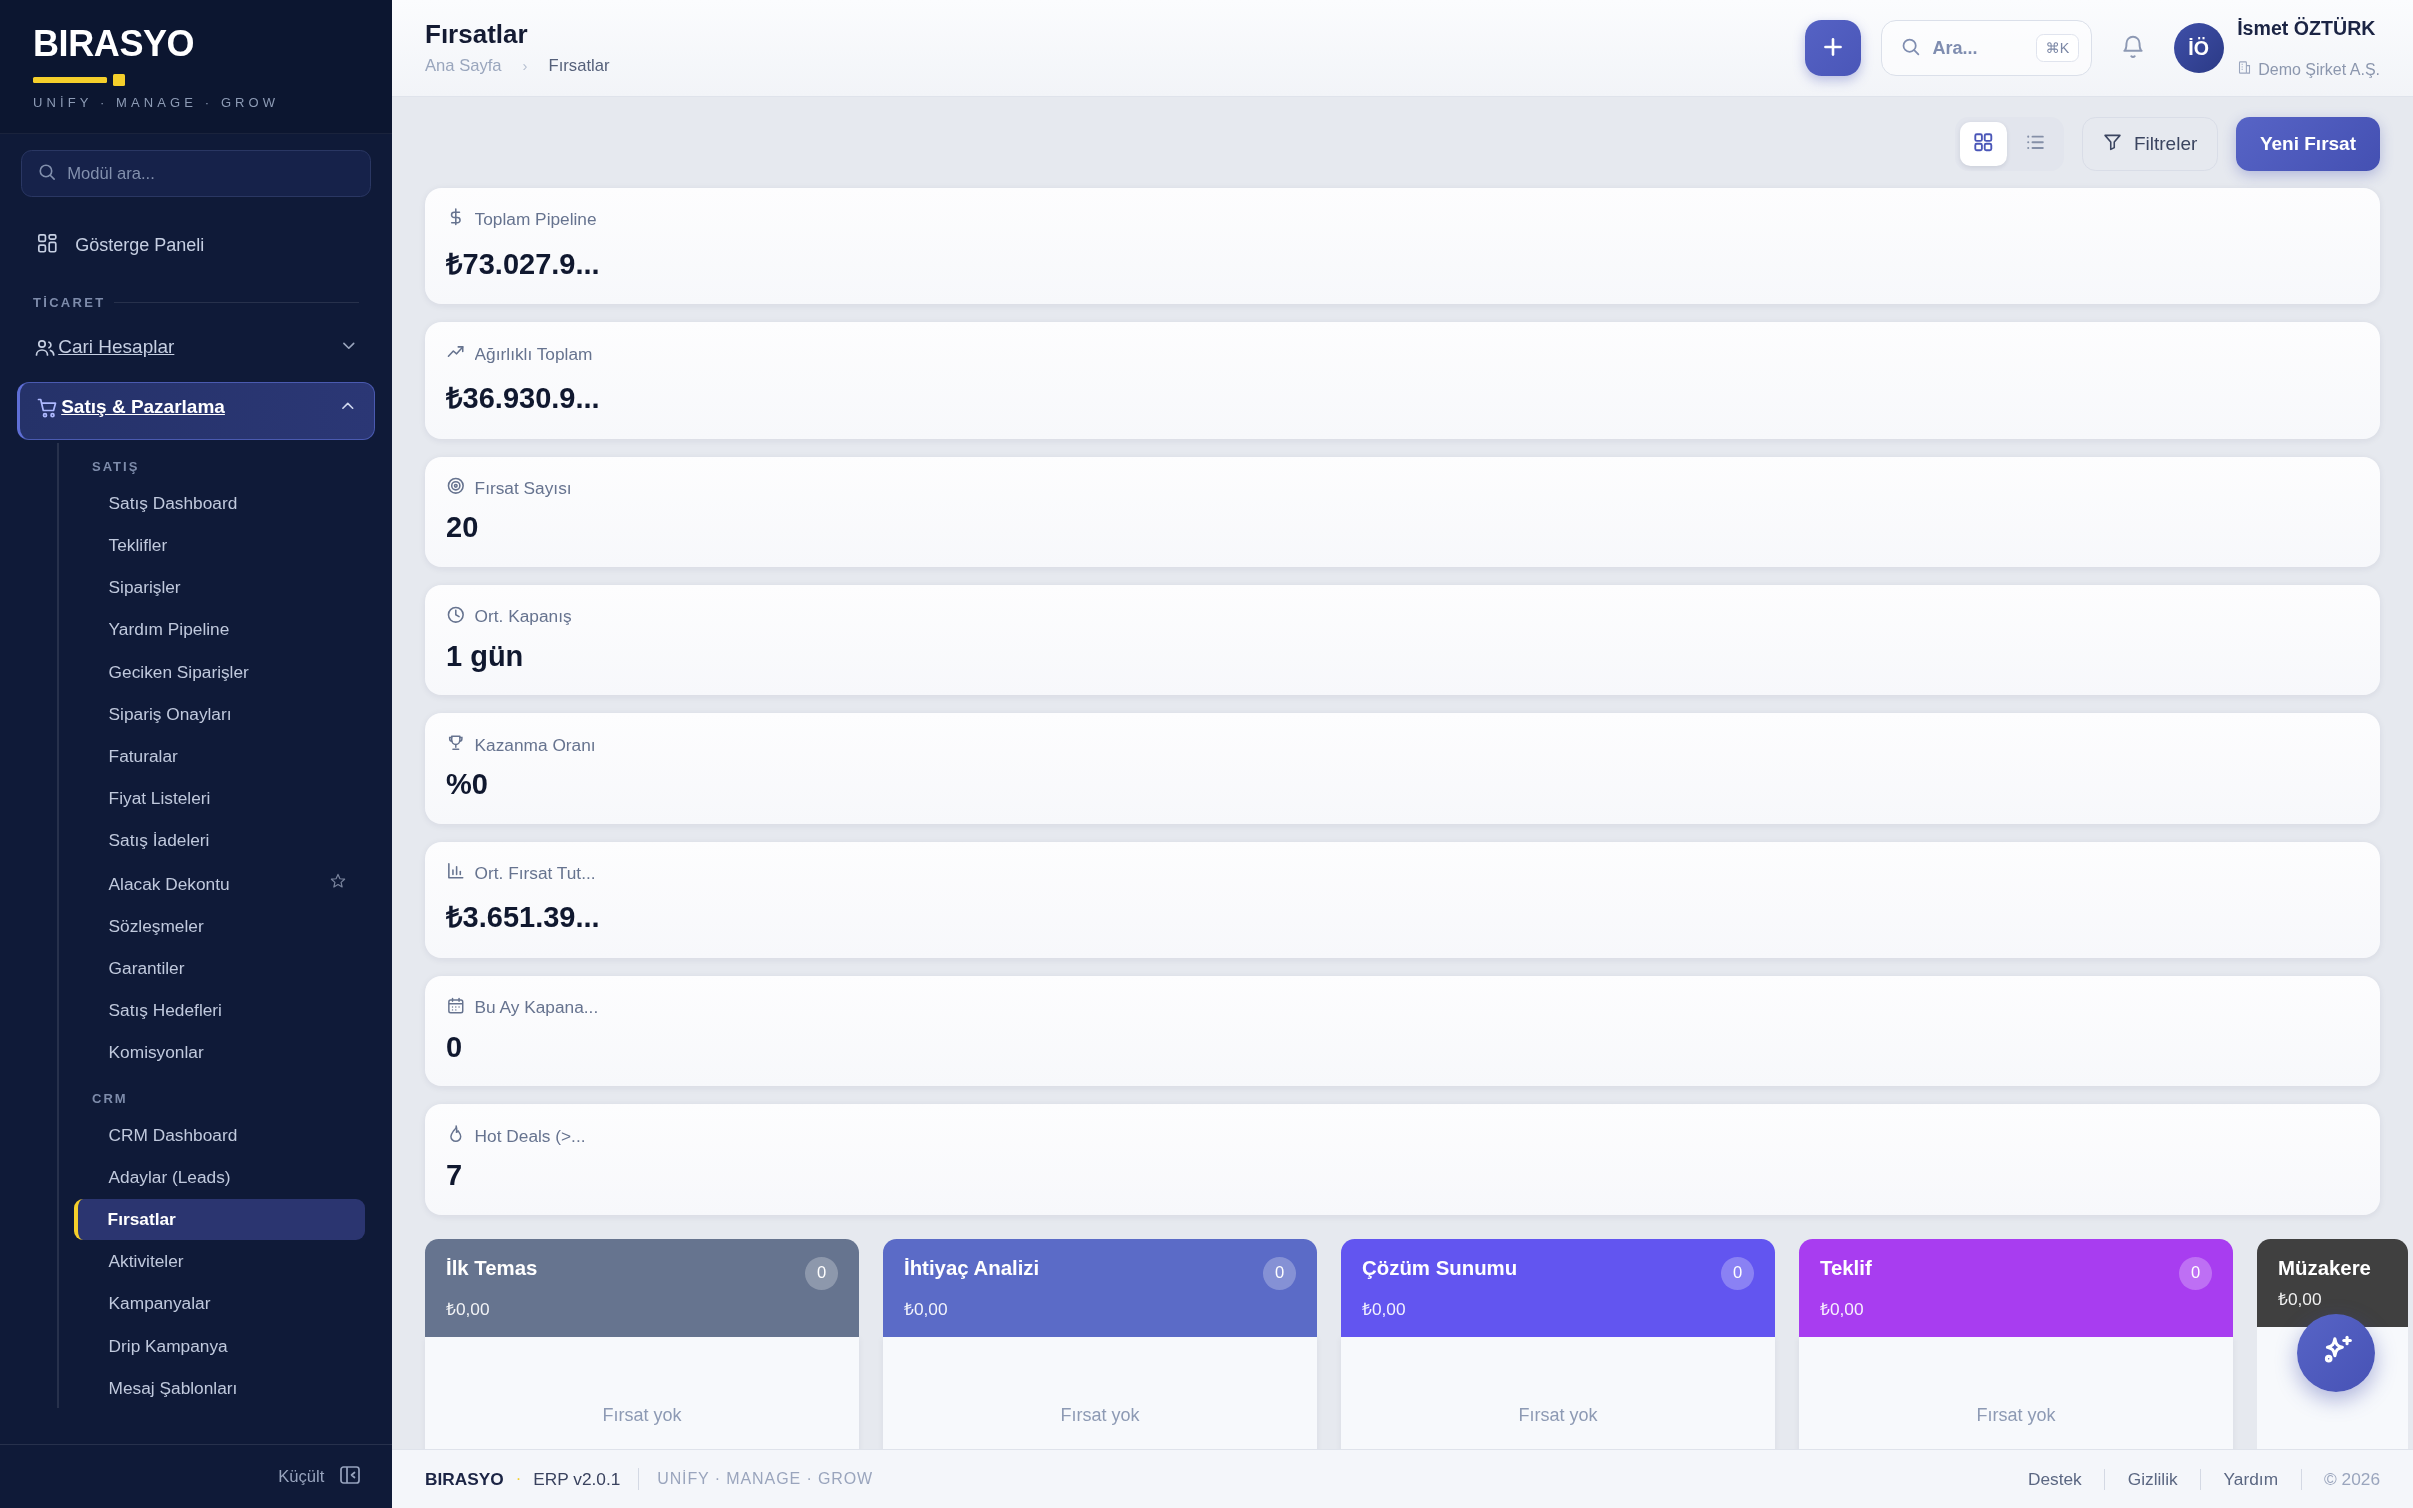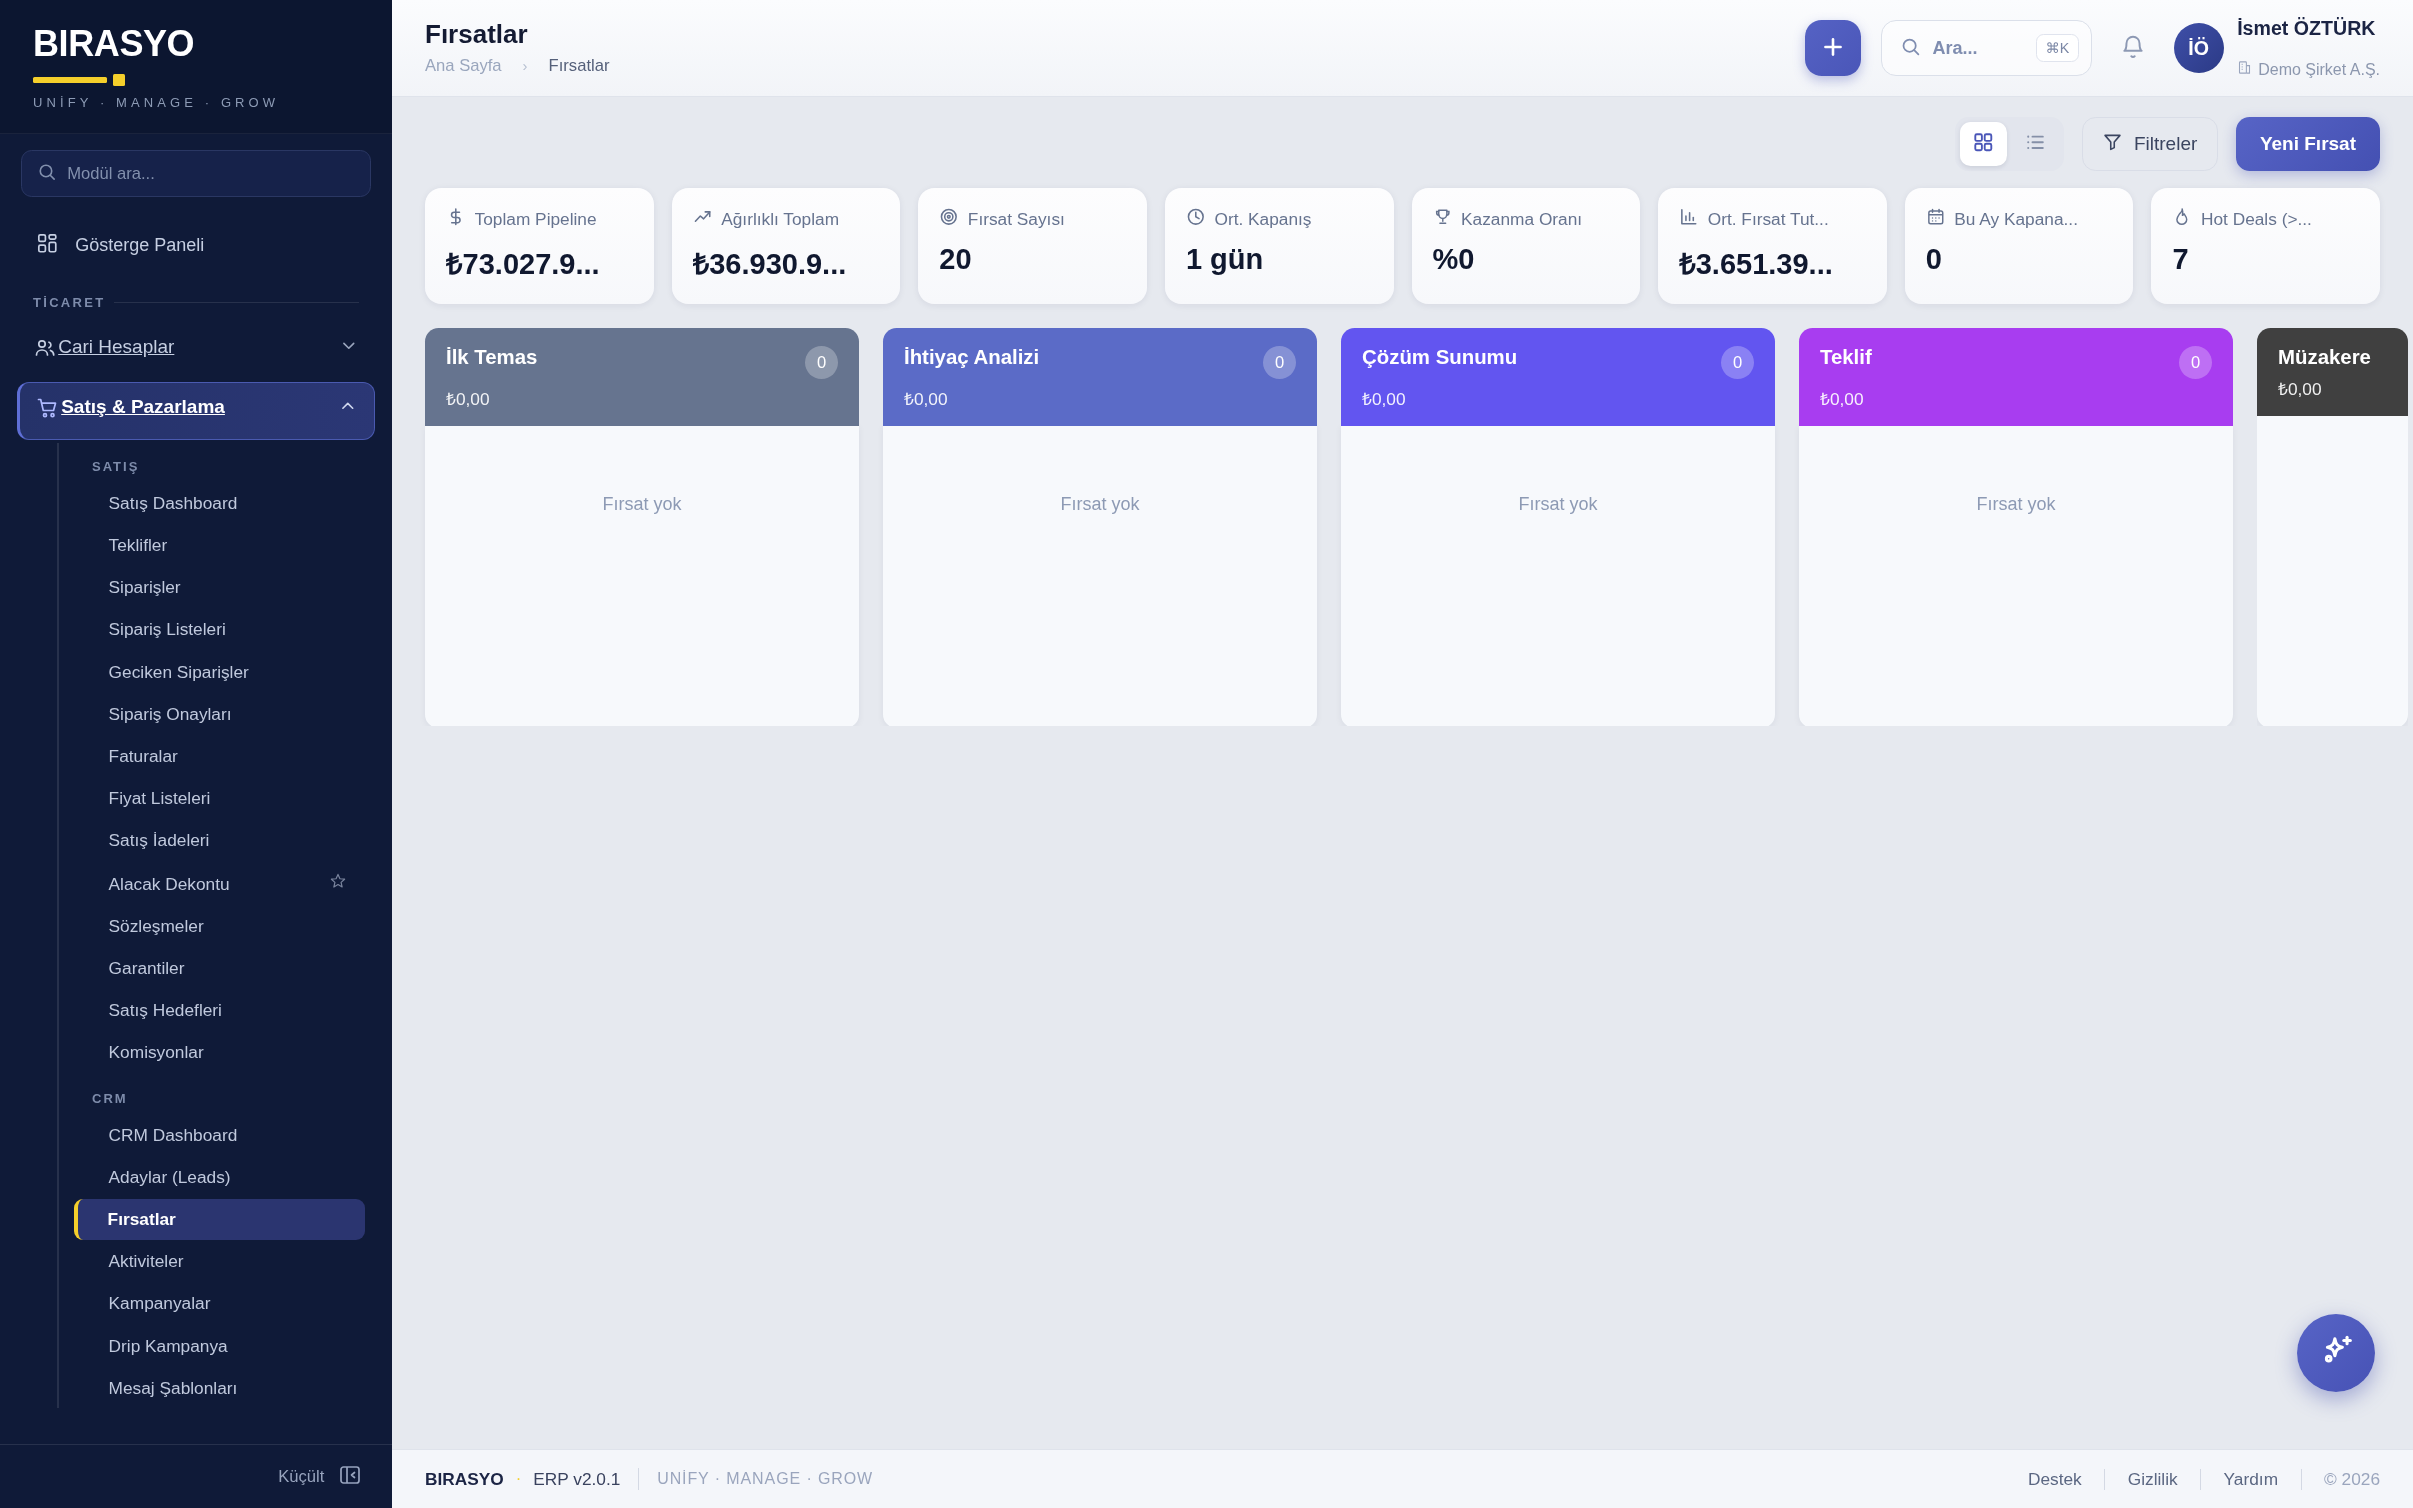--- a/index.html
+++ b/index.html
@@ -181,21 +181,21 @@
   }
   .primary-btn {
     height: 54px; padding: 0 24px; border-radius: 13.6px;
     background: linear-gradient(135deg,#5764c6 0%, #4450b2 100%);
     color: #fff; font-size: 19px; font-weight: 700;
     display: flex; align-items: center; cursor: pointer;
     box-shadow: 0 4.5px 13.6px rgba(68,80,178,.32);
   }
 
   
-  .kpis { display: flex; gap: 18px; padding: 6px 33px 0 33px; }
+  .kpis { display: flex; gap: 18px; padding: 6px 33px 0 33px; flex-direction: column; }
   .kpi {
     flex: 1 1 0; min-width: 0;
     background: linear-gradient(180deg,#fdfdfe 0%, #f7f8fb 100%);
     border-radius: 16.6px; padding: 19.6px 21px 22.6px 21px;
     box-shadow: 0 1.5px 7.5px rgba(25,35,70,.07);
   }
   .kpi-head { display: flex; align-items: center; gap: 9px; color: #66738f; font-size: 17.3px; }
   .kpi-head .lbl { white-space: nowrap; overflow: hidden; text-overflow: ellipsis; }
   .kpi-val { margin-top: 10.6px; color: #10182f; font-size: 29px; font-weight: 700; white-space: nowrap; overflow: hidden; }
 
@@ -340,21 +340,21 @@
         <div class="sub-item">
           <span class="label">Satış Dashboard</span>
           </div>
         <div class="sub-item">
           <span class="label">Teklifler</span>
           </div>
         <div class="sub-item">
           <span class="label">Siparişler</span>
           </div>
         <div class="sub-item">
-          <span class="label">Sipariş Listeleri</span>
+          <span class="label">Yardım Pipeline</span>
           </div>
         <div class="sub-item">
           <span class="label">Geciken Siparişler</span>
           </div>
         <div class="sub-item">
           <span class="label">Sipariş Onayları</span>
           </div>
         <div class="sub-item">
           <span class="label">Faturalar</span>
           </div>

